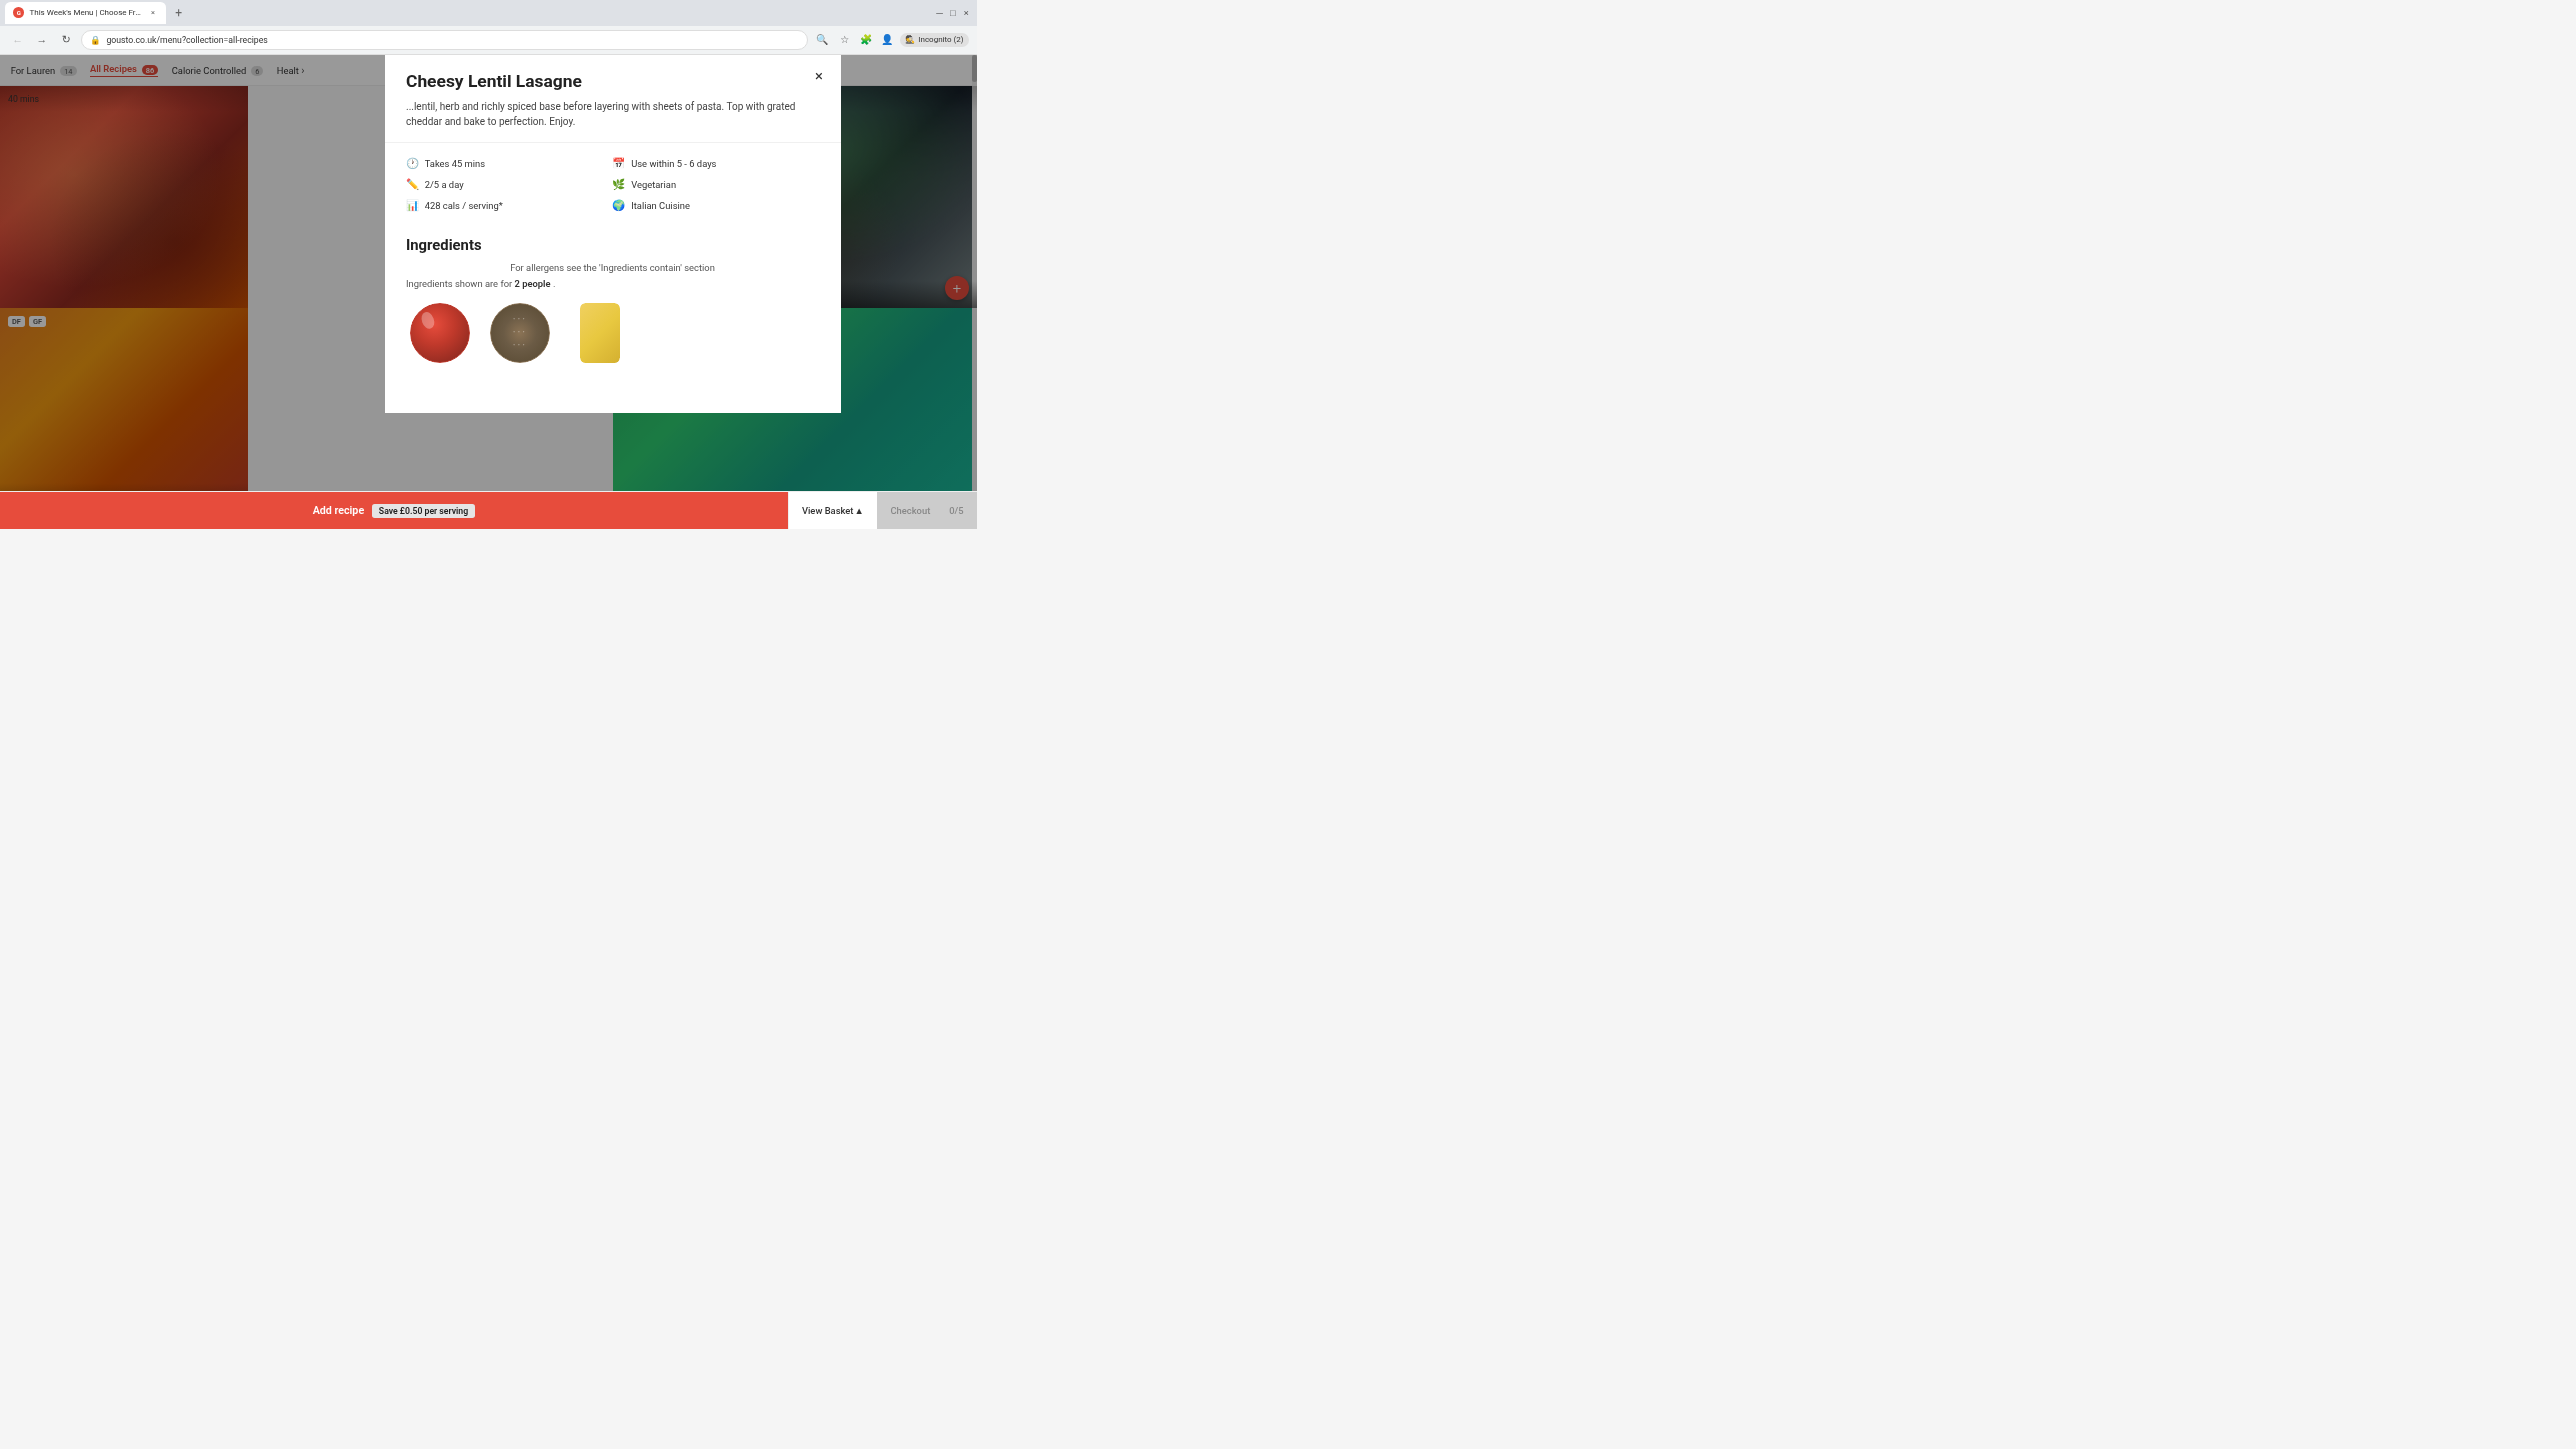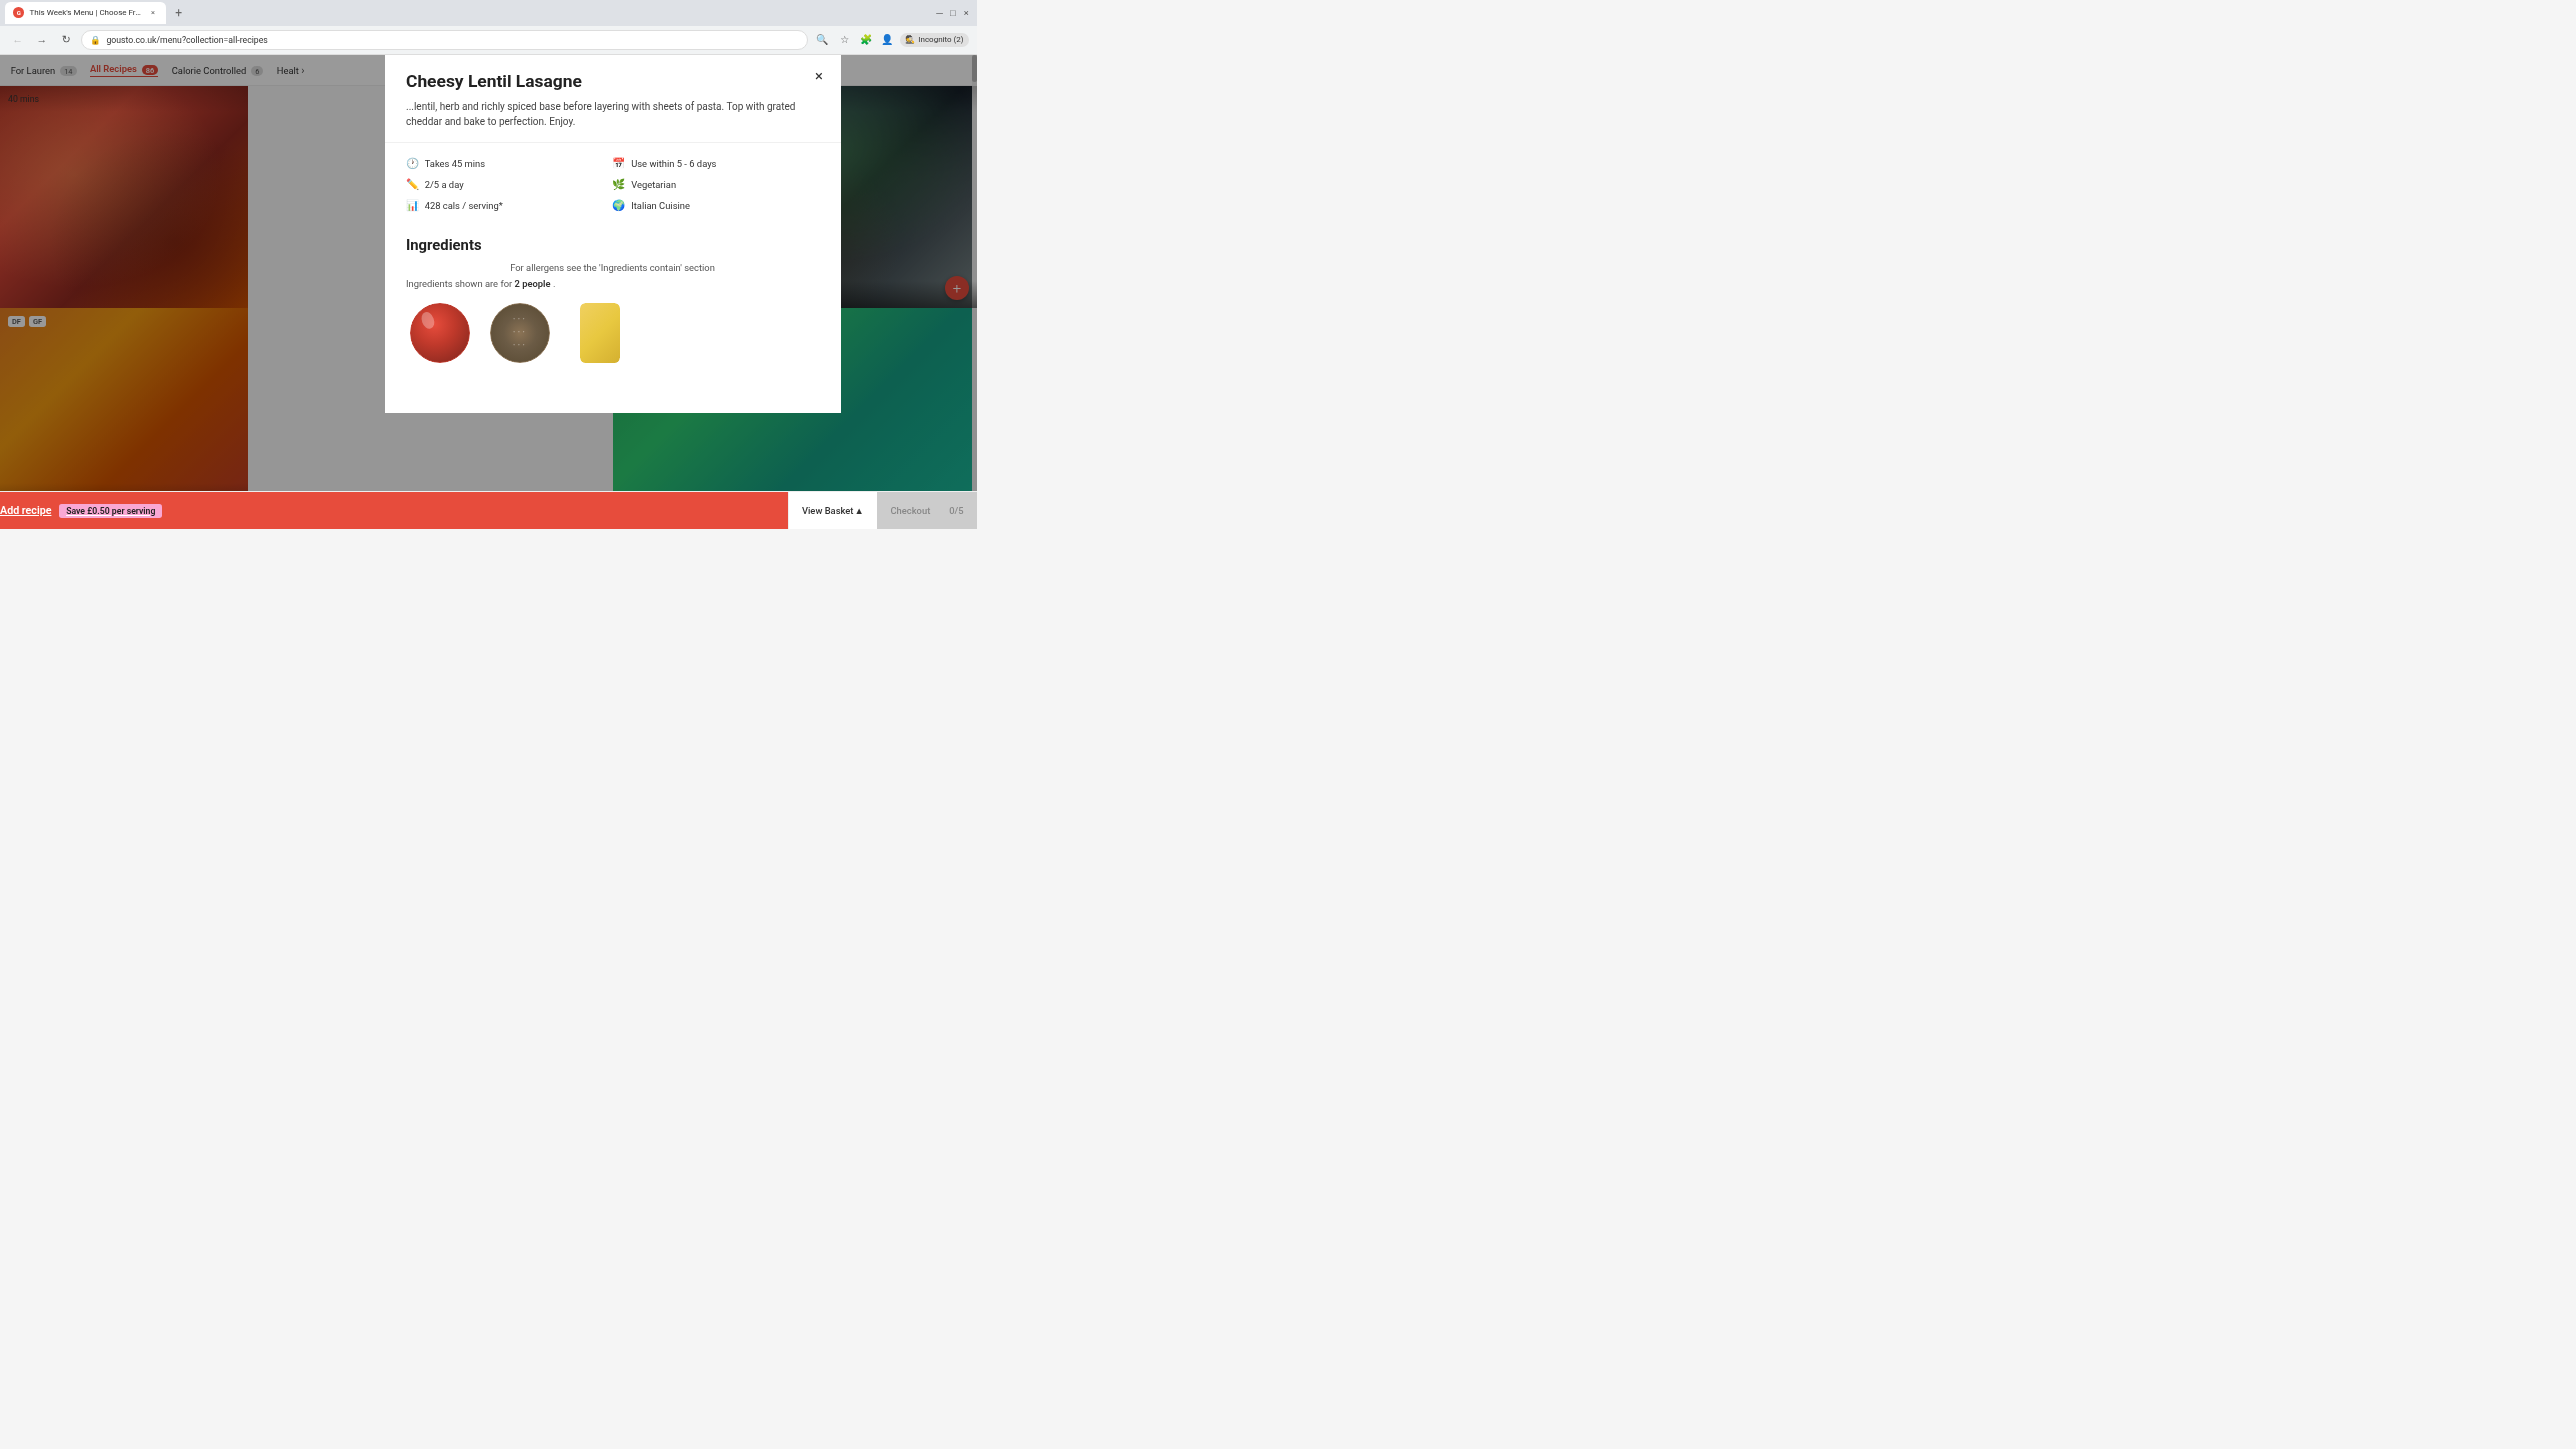--- a/index.html
+++ b/index.html
@@ -516,29 +516,29 @@
       z-index: 200;
     }
 
     .add-recipe-btn {
       flex: 1;
       background: #e74c3c;
       color: white;
       height: 100%;
       display: flex;
       align-items: center;
+      justify-content: center;
       font-size: 10.7px;
       font-weight: 600;
       cursor: pointer;
       gap: 8px;
-      text-decoration: underline;
     }
 
     .save-badge {
-      background: #f9a8d4;
+      background: #e5e5e5;
       color: #222;
       padding: 2px 6.7px;
       border-radius: 2.7px;
       font-size: 8.7px;
       font-weight: 600;
     }
 
     .view-basket-btn {
       background: white;
       border-left: 0.7px solid #eee;

